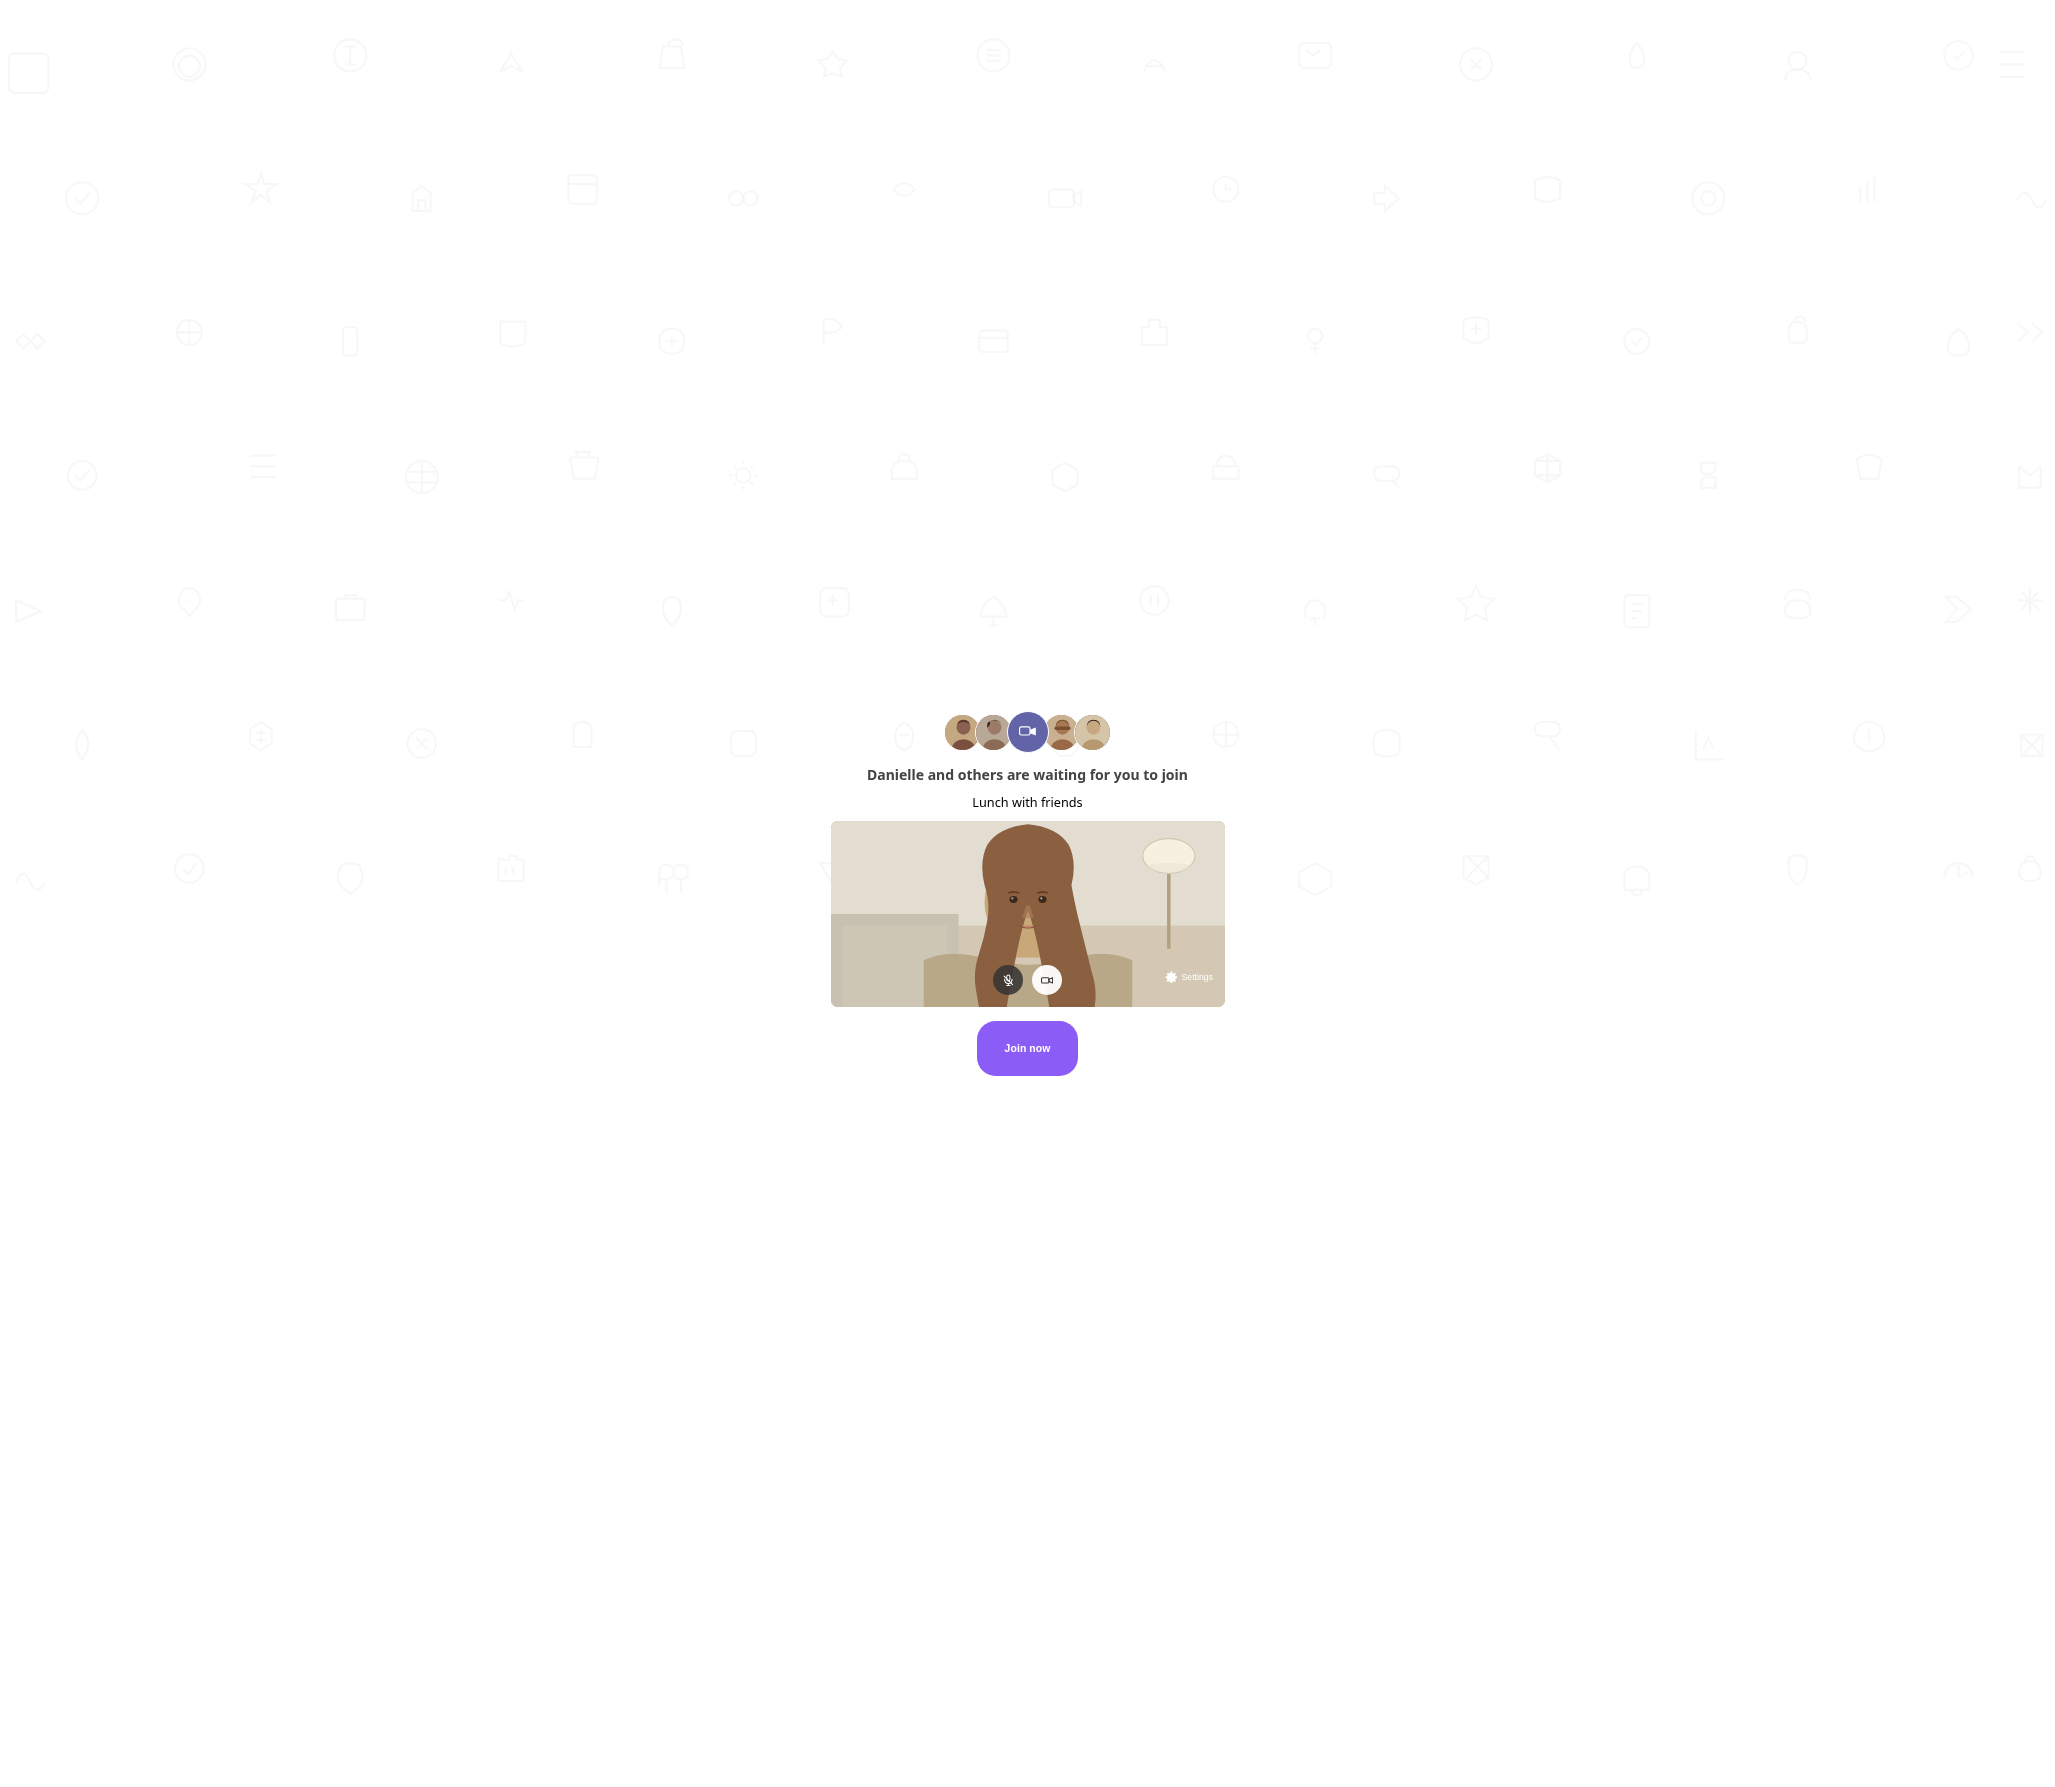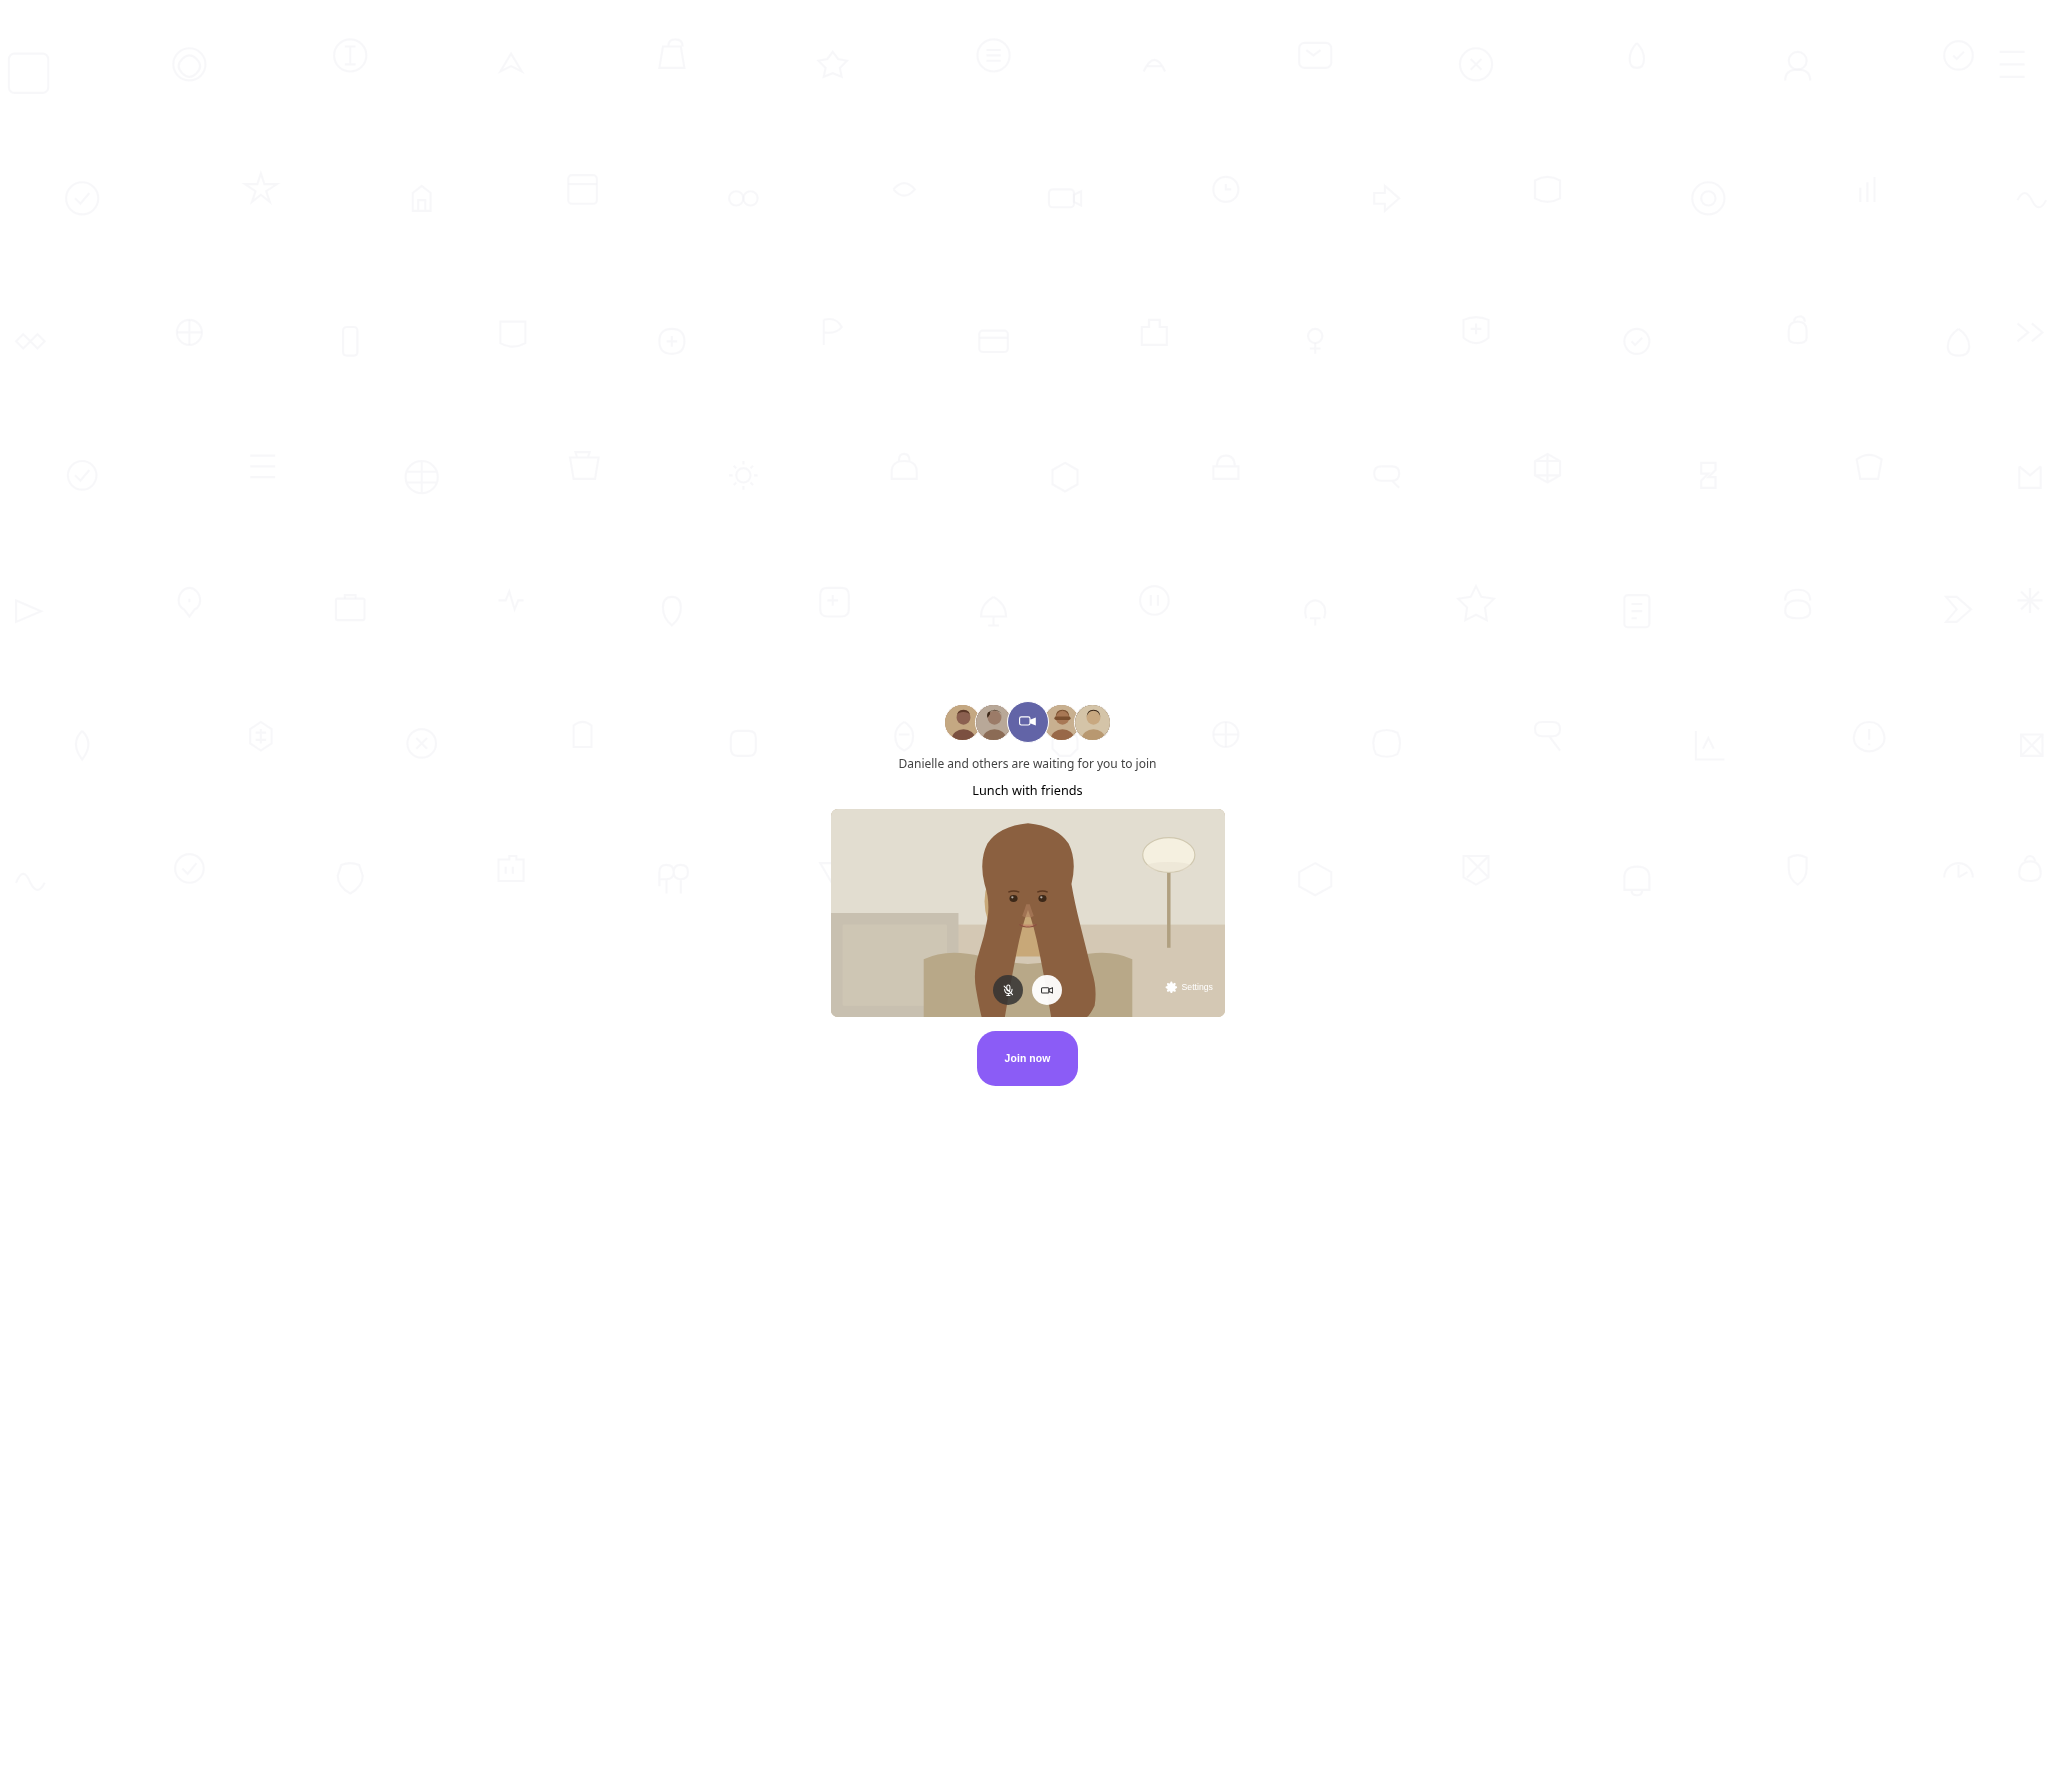--- a/index.html
+++ b/index.html
@@ -84,37 +84,38 @@
     }
 
     
     .avatar-1 { background: linear-gradient(135deg, #8B6F5E 0%, #C4956A 50%, #8B6F5E 100%); }
     .avatar-2 { background: linear-gradient(135deg, #5C4033 0%, #A0725A 50%, #5C4033 100%); }
     .avatar-3 { background: linear-gradient(135deg, #7B5E4A 0%, #C4A882 50%, #7B5E4A 100%); }
     .avatar-4 { background: linear-gradient(135deg, #4A3728 0%, #8B6B55 50%, #4A3728 100%); }
 
     
     .subtitle {
-      font-size: 12px;
+      font-size: 14px;
       color: #444;
       text-align: center;
       margin-top: 2.3px;
+      font-weight: bold;
     }
 
     .meeting-title {
       font-size: 12.7px;
       font-weight: 400;
       color: #000;
       text-align: center;
     }
 
     
     .video-preview {
       width: 394px;
-      height: 208px;
+      height: 186px;
       border-radius: 7px;
       overflow: hidden;
       position: relative;
       background: #c9b99a;
     }
 
     .video-bg {
       width: 100%;
       height: 100%;
       position: absolute;

